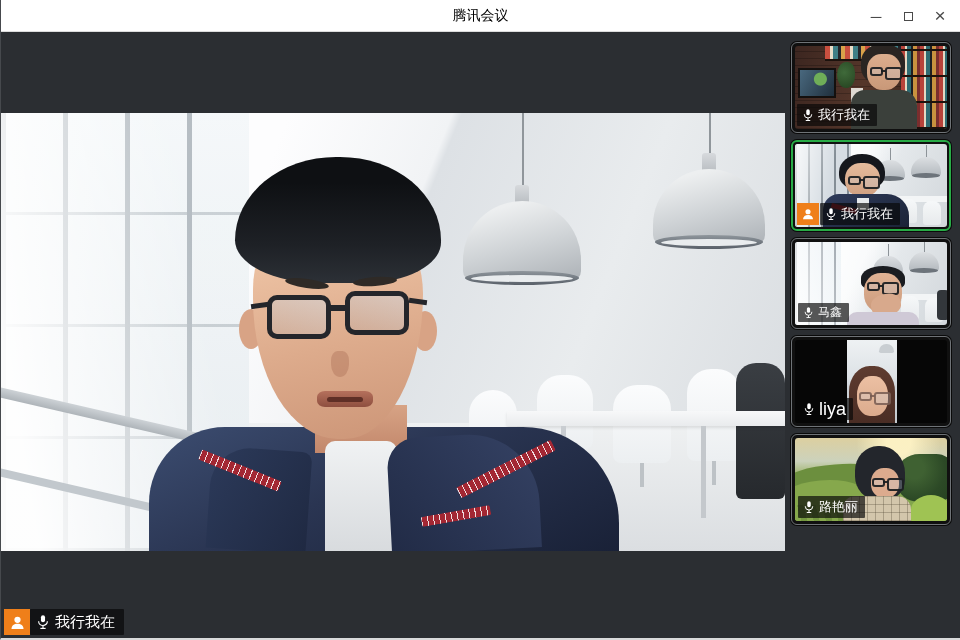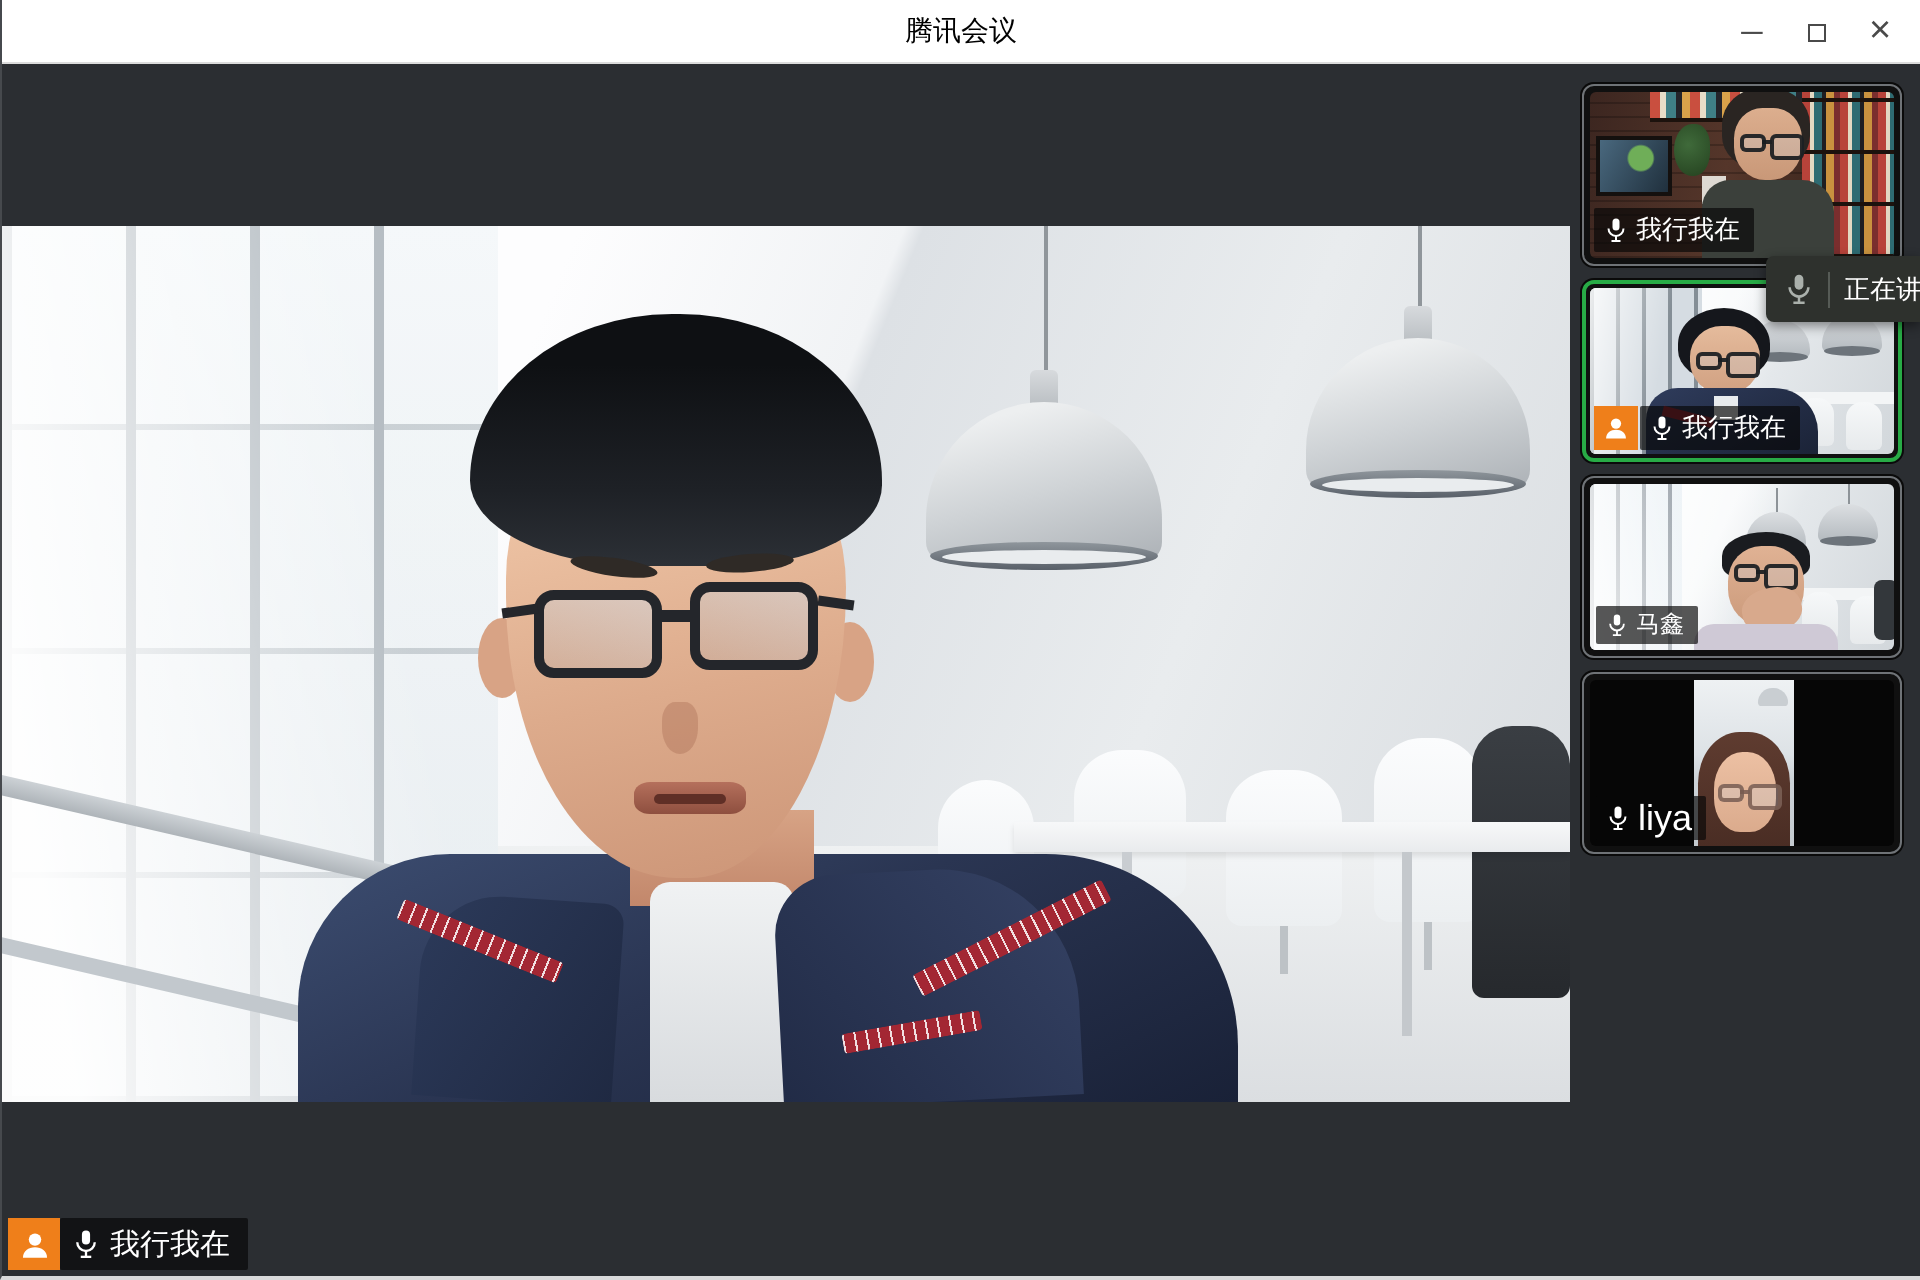--- a/index.html
+++ b/index.html
@@ -347,26 +347,38 @@
           <rect x="8.5" y="1.5" width="7" height="12" rx="3.5" fill="#fff"></rect>
           <path d="M4.5 11.5a7.5 7.5 0 0 0 15 0" fill="none" stroke="#fff" stroke-width="2"></path>
           <line x1="12" y1="19" x2="12" y2="24" stroke="#fff" stroke-width="2"></line>
           <line x1="7.5" y1="24" x2="16.5" y2="24" stroke="#fff" stroke-width="2"></line>
         </svg>
         <span>liya</span>
       </div>
     </div>
   </div>
 
-
-
-  <div class="speaktip">
-    <svg class="micsvg" viewBox="0 0 24 26" width="15" height="17">
-      <rect x="8.5" y="1.5" width="7" height="12" rx="3.5" fill="#aab0ab"></rect>
-      <path d="M4.5 11.5a7.5 7.5 0 0 0 15 0" fill="none" stroke="#aab0ab" stroke-width="2"></path>
-      <line x1="12" y1="19" x2="12" y2="24" stroke="#aab0ab" stroke-width="2"></line>
-      <line x1="7.5" y1="24" x2="16.5" y2="24" stroke="#aab0ab" stroke-width="2"></line>
-    </svg>
-    <span class="tipdiv"></span>
-    <span>正在讲</span>
-  </div>
+  <div class="tile" style="top:434px;">
+    <div class="vid t5bg">
+      <div class="abs t5-hill1"></div>
+      <div class="abs t5-hill2"></div>
+      <div class="abs t5-trees"></div>
+      <div class="abs t5-field"></div>
+      <div class="abs t5-bush"></div>
+      <div class="abs t5-hair"></div>
+      <div class="abs t5-face"></div>
+      <div class="gl" style="left:77px;top:40px;"></div>
+      <div class="abs t5-top"></div>
+      <div class="ntag" style="left:3px;bottom:3px;height:22px;font-size:13px;">
+        <svg class="micsvg" viewBox="0 0 24 26" width="12" height="14">
+          <rect x="8.5" y="1.5" width="7" height="12" rx="3.5" fill="#fff"></rect>
+          <path d="M4.5 11.5a7.5 7.5 0 0 0 15 0" fill="none" stroke="#fff" stroke-width="2"></path>
+          <line x1="12" y1="19" x2="12" y2="24" stroke="#fff" stroke-width="2"></line>
+          <line x1="7.5" y1="24" x2="16.5" y2="24" stroke="#fff" stroke-width="2"></line>
+        </svg>
+        <span>路艳丽</span>
+      </div>
+    </div>
+  </div>
+
+
 
 </div>
 
 </body></html>

